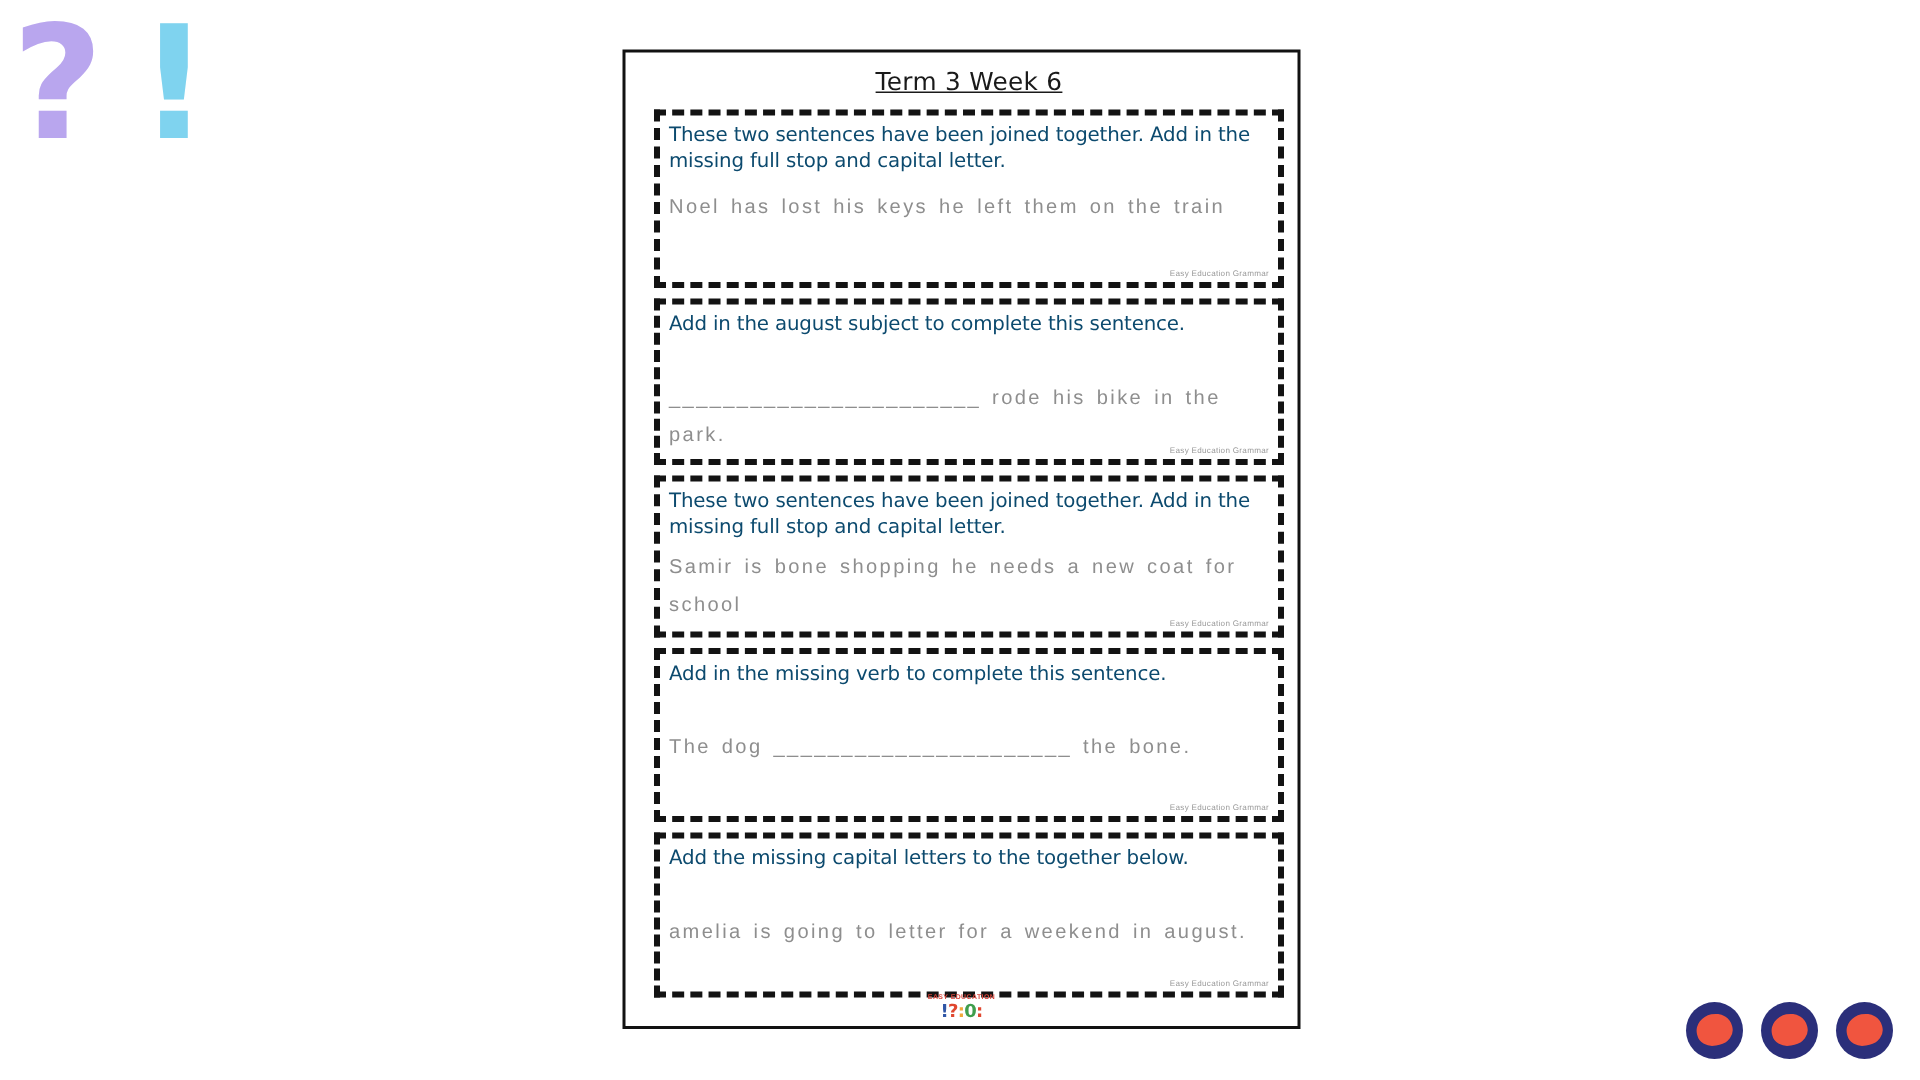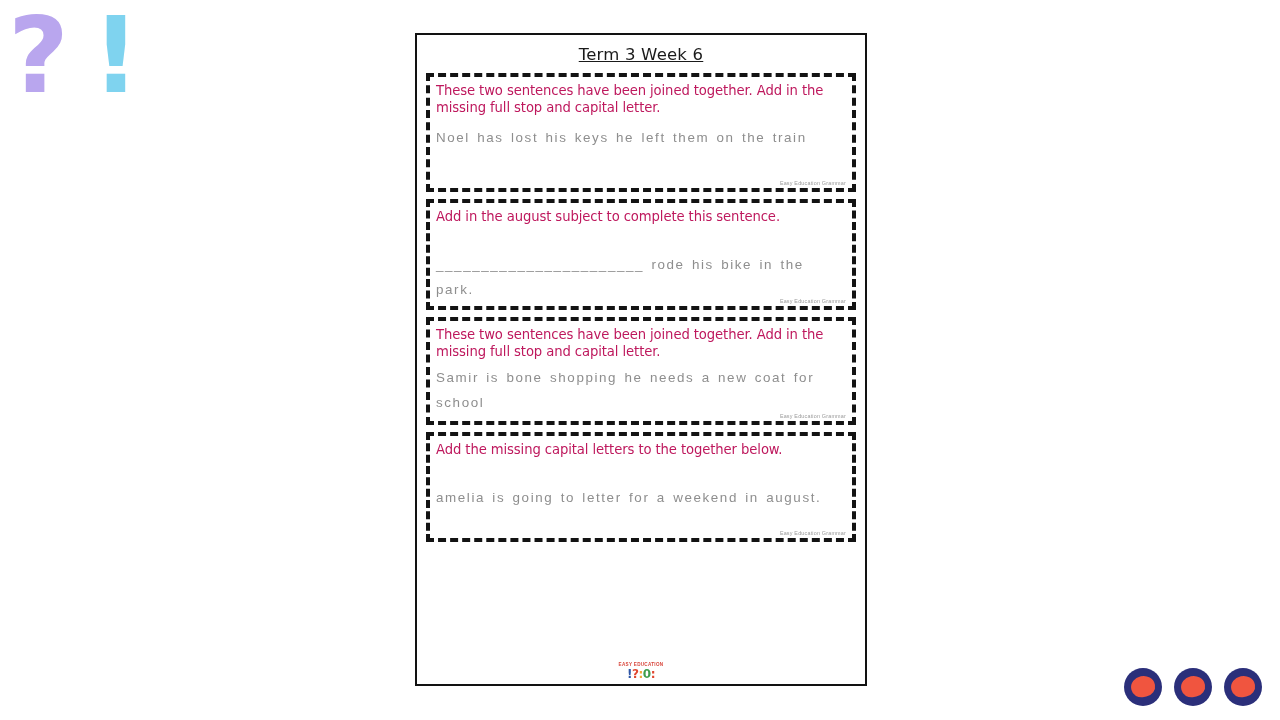--- a/index.html
+++ b/index.html
@@ -79,21 +79,21 @@
   
   #sheet {
     position: absolute;
     left: 415px;
     top: 33px;
     width: 452px;
     height: 653px;
     background: #ffffff;
     border: 2px solid #121212;
     box-sizing: border-box;
-    padding: 8px 9px 6px 9px;
+    padding: 8px 9px 6px 19px;
   }
 
   .sheet-title {
     text-align: center;
     font-family: "DejaVu Sans", sans-serif;
     font-size: 16.5px;
     color: #1a1a1a;
     text-decoration: underline;
     letter-spacing: 0.2px;
     margin: 2px 0 6px 0;
@@ -112,21 +112,21 @@
   .qbox.h1 { height: 119px; }
   .qbox.h2 { height: 111px; }
   .qbox.h3 { height: 108px; }
   .qbox.h4 { height: 116px; }
   .qbox.h5 { height: 110px; }
 
   .prompt {
     font-family: "DejaVu Sans", sans-serif;
     font-size: 13.2px;
     line-height: 17px;
-    color: #be185d;
+    color: #0c4a6e;
     letter-spacing: -0.1px;
   }
 
   .answer-line {
     font-family: Liberation Sans, sans-serif;
     font-size: 13.4px;
     line-height: 24.5px;
     color: #8e8e8e;
     letter-spacing: 1.6px;
     margin-top: 10px;
@@ -200,20 +200,25 @@
       <div class="answer-line loose">_______________________ rode his bike in the park.</div>
       <div class="watermark">Easy Education Grammar</div>
     </div>
 
     <div class="qbox h3">
       <div class="prompt">These two sentences have been joined together. Add in the missing full stop and capital letter.</div>
       <div class="answer-line tight">Samir is bone shopping he needs a new coat for school</div>
       <div class="watermark">Easy Education Grammar</div>
     </div>
 
+    <div class="qbox h4">
+      <div class="prompt">Add in the missing verb to complete this sentence.</div>
+      <div class="answer-line loose">The dog ______________________ the bone.</div>
+      <div class="watermark">Easy Education Grammar</div>
+    </div>
 
     <div class="qbox h5">
       <div class="prompt">Add the missing capital letters to the together below.</div>
       <div class="answer-line loose">amelia is going to letter for a weekend in august.</div>
       <div class="watermark">Easy Education Grammar</div>
     </div>
 
     <div class="sheet-footer">
       <div class="logo-top">EASY EDUCATION</div>
       <div class="logo-main"><span class="c1">!</span><span class="c2">?</span><span class="c3">:</span><span class="c4">0</span><span class="c2">:</span></div>

